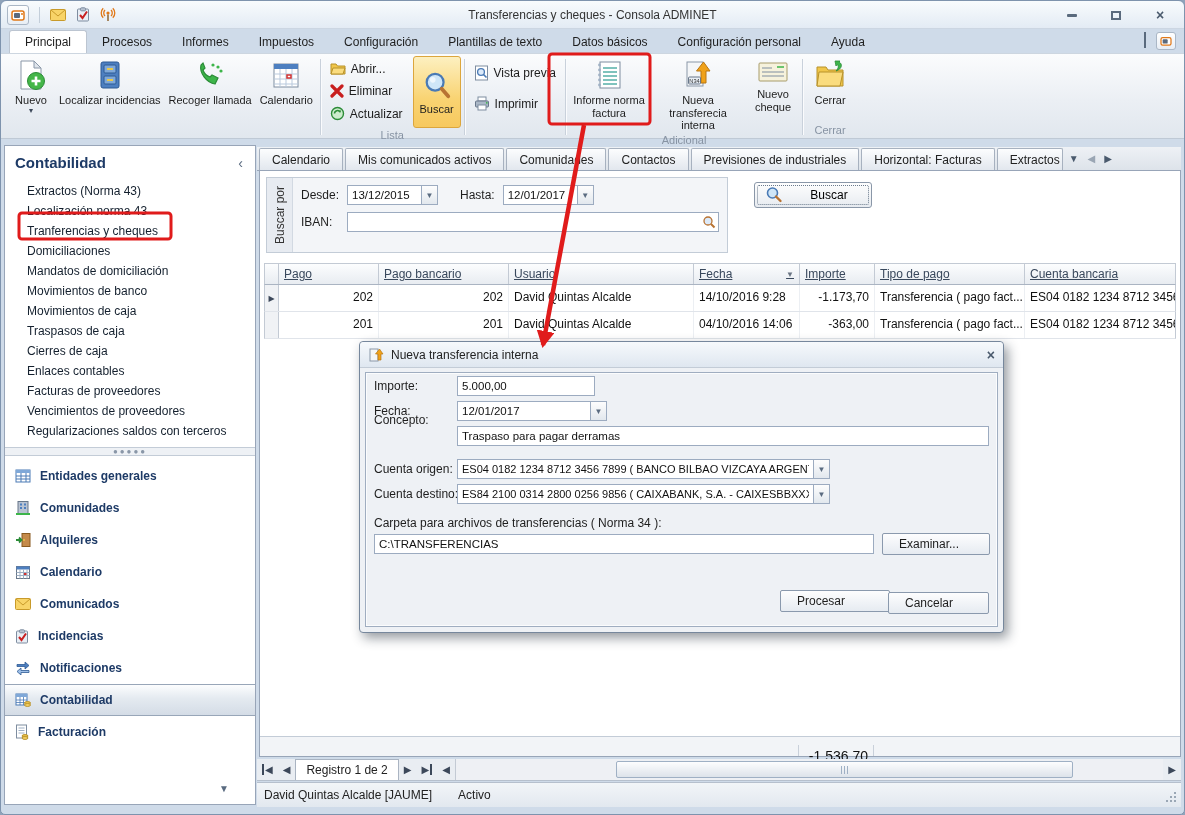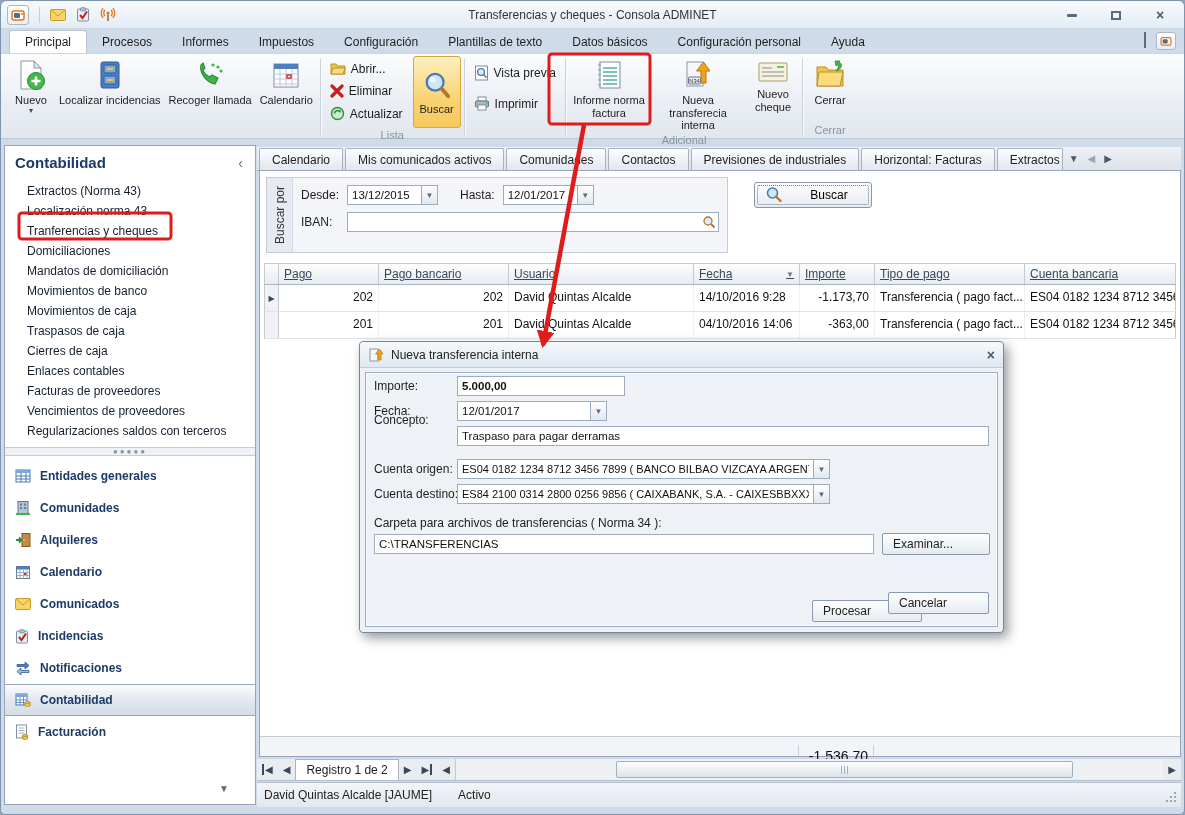--- a/index.html
+++ b/index.html
@@ -121,21 +121,21 @@
   .dialog{position:absolute;left:358px;top:340px;width:645px;height:292px;background:#eef1f5;
           border:1px solid #76879c;border-radius:4px;box-shadow:4px 5px 12px rgba(20,30,45,.45);z-index:40;}
   .dtitle{height:26px;background:linear-gradient(#f6f9fc,#dfe7f0);border-bottom:1px solid #c3ccd7;border-radius:4px 4px 0 0;
           display:flex;align-items:center;padding:0 8px;gap:7px;}
   .dtitle .txt{font-size:12px;color:#222;}
   .dctrls{margin-left:auto;display:flex;gap:14px;align-items:center;color:#4a5a6d;}
   .dbody{position:absolute;inset:30px 5px 5px 5px;border:1px solid #9fadc0;box-shadow:inset 0 0 0 1px #fbfcfd;background:#eef1f5;}
   .drow{position:absolute;display:flex;align-items:center;}
   .dlabel{font-size:12px;color:#1e1e1e;}
   .dlg-btn{height:22px;border:1px solid #8a99ad;border-radius:2px;background:linear-gradient(#fdfdfe,#e6ebf1);
-           font-size:12px;color:#1e1e1e;padding:0 10px;}
+           font-size:12px;color:#1e1e1e;padding:0 16px;}
   
   .annot{position:absolute;inset:0;z-index:60;pointer-events:none;}
   .icw{display:inline-flex;align-items:center;justify-content:center;}
 </style>
 </head>
 <body>
 
 <div class="window">
 
   <div class="titlebar">
@@ -606,21 +606,21 @@
       <span class="dctrls">
         <span><span class="glyph-min"></span></span>
         <span class="glyph-x">×</span>
       </span>
     </div>
     <div class="dbody"></div>
 
     <div class="drow" style="left:14px;top:37px;">
         <span class="dlabel">Importe:</span>
       </div>
-    <input class="tbox drow" style="left: 97px; top: 34px; width: 168px; font-weight: bold;" value="5.000,00">
+    <input class="tbox drow" style="left: 97px; top: 34px; width: 138px;" value="5.000,00">
 
     <div class="drow" style="left:14px;top:62px;">
         <span class="dlabel">Fecha:</span>
       </div>
     <span class="combo drow" style="left:97px;top:59px;">
       <input class="tbox" style="width: 133px;" value="12/01/2017">
       <span class="dbtn">▼</span>
     </span>
 
     <div class="drow" style="left:14px;top:71px;">
@@ -643,21 +643,21 @@
       <input class="tbox" style="width: 356px; font-size: 11px;" value="ES84 2100 0314 2800 0256 9856 ( CAIXABANK, S.A. - CAIXESBBXXX )">
       <span class="dbtn">▼</span>
     </span>
 
     <div class="drow" style="left:14px;top:174px;">
         <span class="dlabel">Carpeta para archivos de transferencias ( Norma 34 ):</span>
       </div>
     <input class="tbox drow" style="left: 14px; top: 192px; width: 500px;" value="C:\TRANSFERENCIAS">
     <button class="dlg-btn drow" style="left:522px;top:191px;width:108px;">Examinar...</button>
 
-    <button class="dlg-btn drow" style="left:420px;top:258px;width:110px;margin-left:32px;">Procesar</button>
+    <button class="dlg-btn drow" style="left:420px;top:248px;width:110px;">Procesar</button>
     <button class="dlg-btn drow" style="left:528px;top:250px;width:101px;">Cancelar</button>
   </div>
 
   <svg class="annot" width="1185" height="815" viewBox="0 0 1185 815">
     <defs>
       <marker id="ah" markerUnits="userSpaceOnUse" markerWidth="22" markerHeight="22" refX="14" refY="9" orient="auto">
         <path d="M0,0 L17,9 L0,18 Z" fill="#e01b1b"></path>
       </marker>
     </defs>
     <rect x="548" y="53" width="101" height="70" rx="3" fill="none" stroke="#e01b1b" stroke-width="3"></rect>

